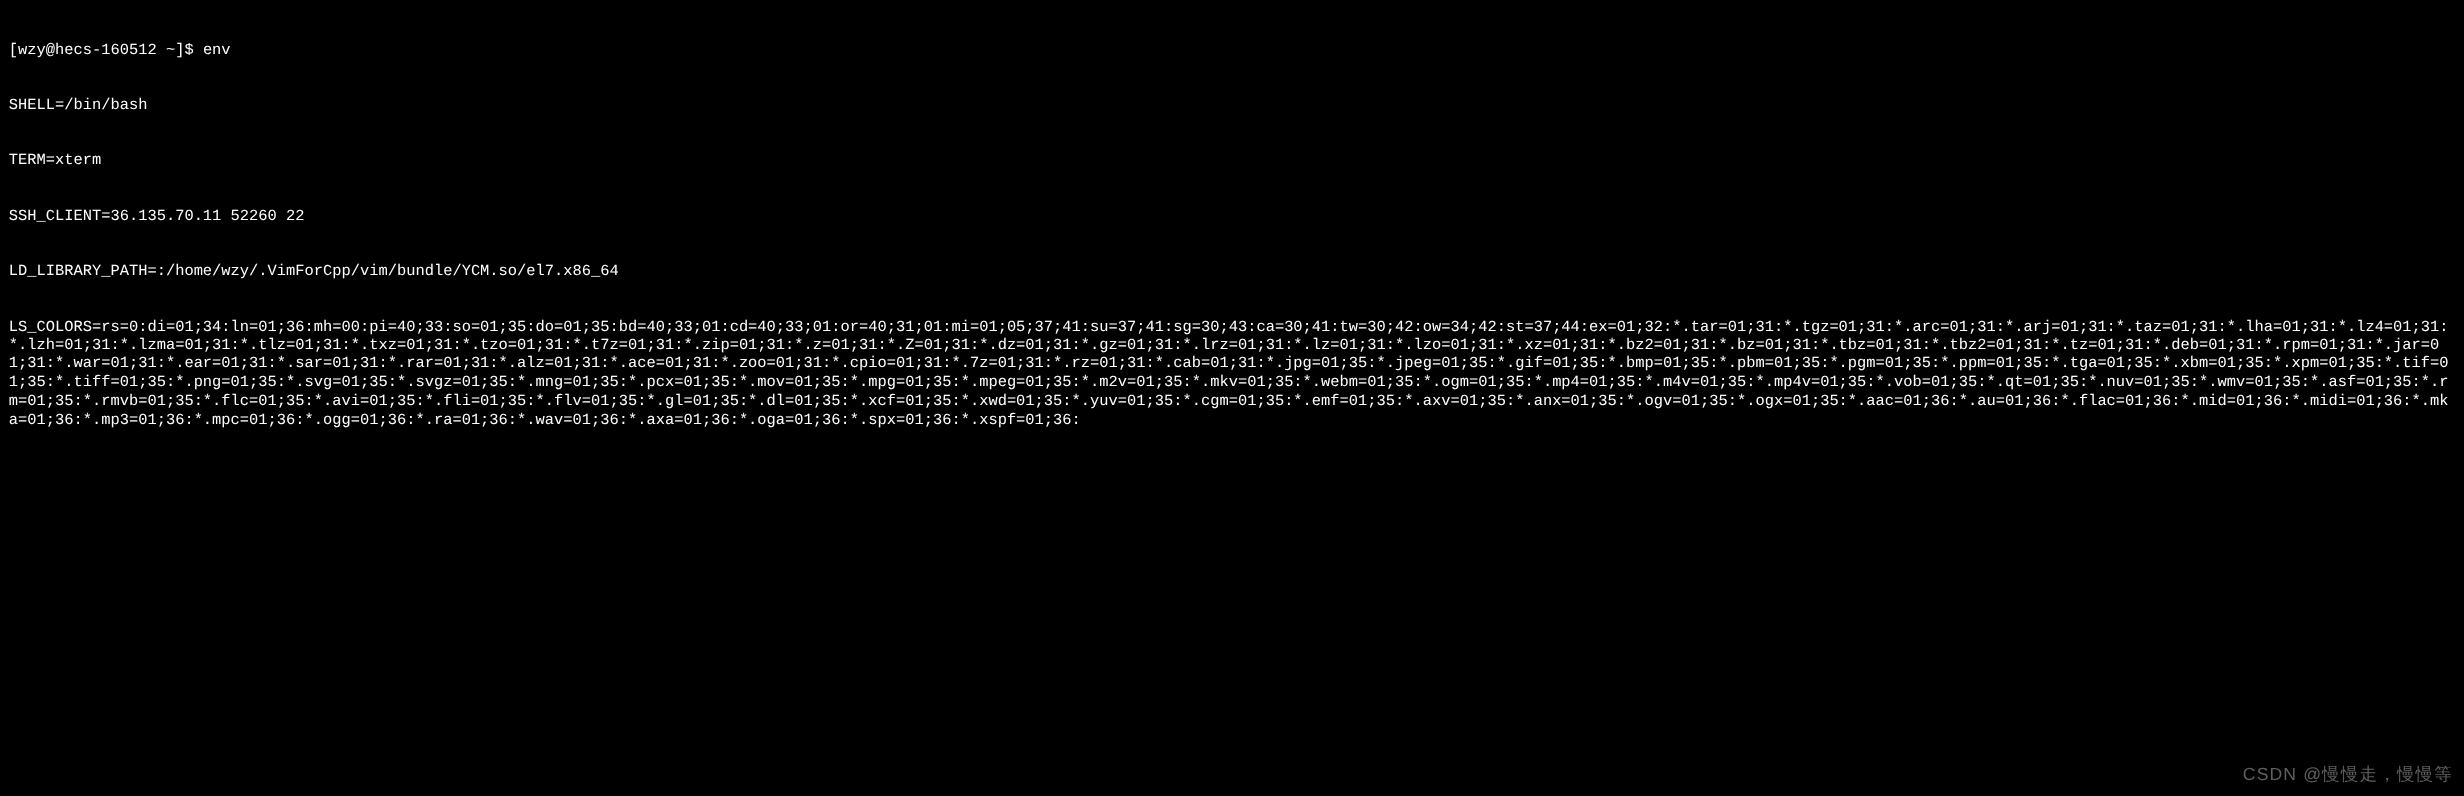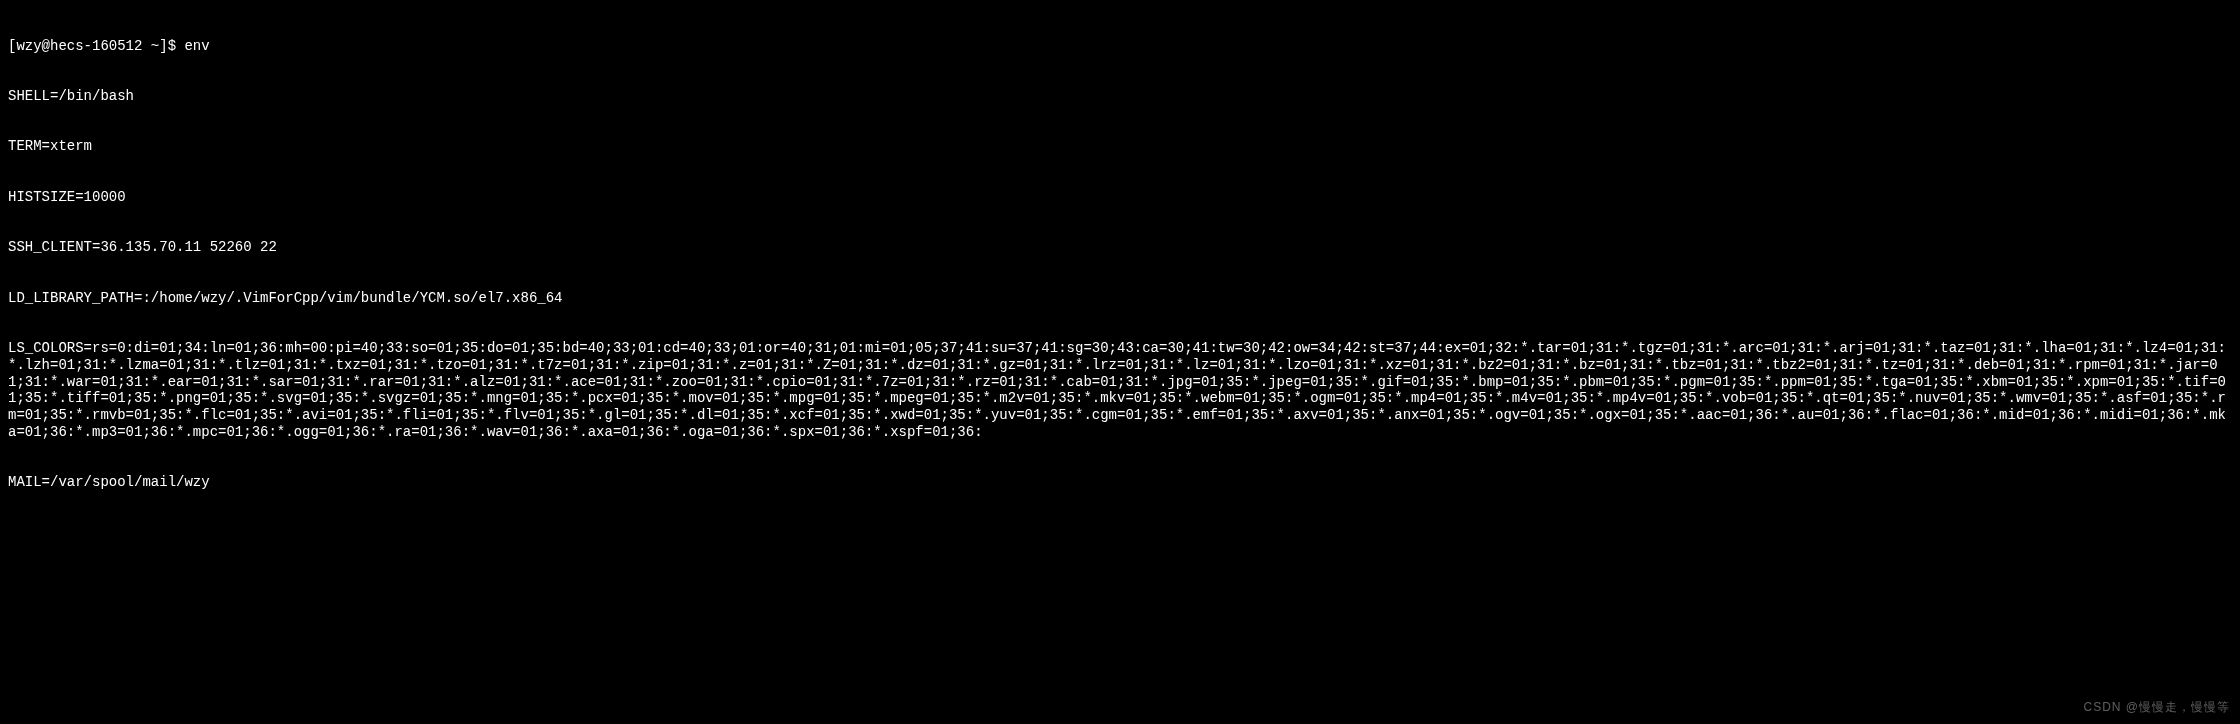--- a/index.html
+++ b/index.html
@@ -26,37 +26,35 @@
     .line {
       white-space: pre-wrap;
       word-break: break-all;
     }
     .watermark {
       position: absolute;
       right: 10px;
       bottom: 10px;
       color: #888888;
       font-family: "Microsoft YaHei", Arial, sans-serif;
-      font-size: 12px;
+      font-size: 16px;
       opacity: 0.7;
       letter-spacing: 1px;
     }
   </style>
 </head>
 <body>
 
 <div class="terminal">
   <div class="line"><span>[wzy@hecs-160512 ~]$ </span><span>env</span></div>
   <div class="line">SHELL=/bin/bash</div>
   <div class="line">TERM=xterm</div>
-  <div class="line">HISTSIZE=10000</div>
   <div class="line">SSH_CLIENT=36.135.70.11 52260 22</div>
   <div class="line">LD_LIBRARY_PATH=:/home/wzy/.VimForCpp/vim/bundle/YCM.so/el7.x86_64</div>
   <div class="line">LS_COLORS=rs=0:di=01;34:ln=01;36:mh=00:pi=40;33:so=01;35:do=01;35:bd=40;33;01:cd=40;33;01:or=40;31;01:mi=01;05;37;41:su=37;41:sg=30;43:ca=30;41:tw=30;42:ow=34;42:st=37;44:ex=01;32:*.tar=01;31:*.tgz=01;31:*.arc=01;31:*.arj=01;31:*.taz=01;31:*.lha=01;31:*.lz4=01;31:*.lzh=01;31:*.lzma=01;31:*.tlz=01;31:*.txz=01;31:*.tzo=01;31:*.t7z=01;31:*.zip=01;31:*.z=01;31:*.Z=01;31:*.dz=01;31:*.gz=01;31:*.lrz=01;31:*.lz=01;31:*.lzo=01;31:*.xz=01;31:*.bz2=01;31:*.bz=01;31:*.tbz=01;31:*.tbz2=01;31:*.tz=01;31:*.deb=01;31:*.rpm=01;31:*.jar=01;31:*.war=01;31:*.ear=01;31:*.sar=01;31:*.rar=01;31:*.alz=01;31:*.ace=01;31:*.zoo=01;31:*.cpio=01;31:*.7z=01;31:*.rz=01;31:*.cab=01;31:*.jpg=01;35:*.jpeg=01;35:*.gif=01;35:*.bmp=01;35:*.pbm=01;35:*.pgm=01;35:*.ppm=01;35:*.tga=01;35:*.xbm=01;35:*.xpm=01;35:*.tif=01;35:*.tiff=01;35:*.png=01;35:*.svg=01;35:*.svgz=01;35:*.mng=01;35:*.pcx=01;35:*.mov=01;35:*.mpg=01;35:*.mpeg=01;35:*.m2v=01;35:*.mkv=01;35:*.webm=01;35:*.ogm=01;35:*.mp4=01;35:*.m4v=01;35:*.mp4v=01;35:*.vob=01;35:*.qt=01;35:*.nuv=01;35:*.wmv=01;35:*.asf=01;35:*.rm=01;35:*.rmvb=01;35:*.flc=01;35:*.avi=01;35:*.fli=01;35:*.flv=01;35:*.gl=01;35:*.dl=01;35:*.xcf=01;35:*.xwd=01;35:*.yuv=01;35:*.cgm=01;35:*.emf=01;35:*.axv=01;35:*.anx=01;35:*.ogv=01;35:*.ogx=01;35:*.aac=01;36:*.au=01;36:*.flac=01;36:*.mid=01;36:*.midi=01;36:*.mka=01;36:*.mp3=01;36:*.mpc=01;36:*.ogg=01;36:*.ra=01;36:*.wav=01;36:*.axa=01;36:*.oga=01;36:*.spx=01;36:*.xspf=01;36:</div>
-  <div class="line">MAIL=/var/spool/mail/wzy</div>
   
   
   
   
   
   
   
   
   
   

